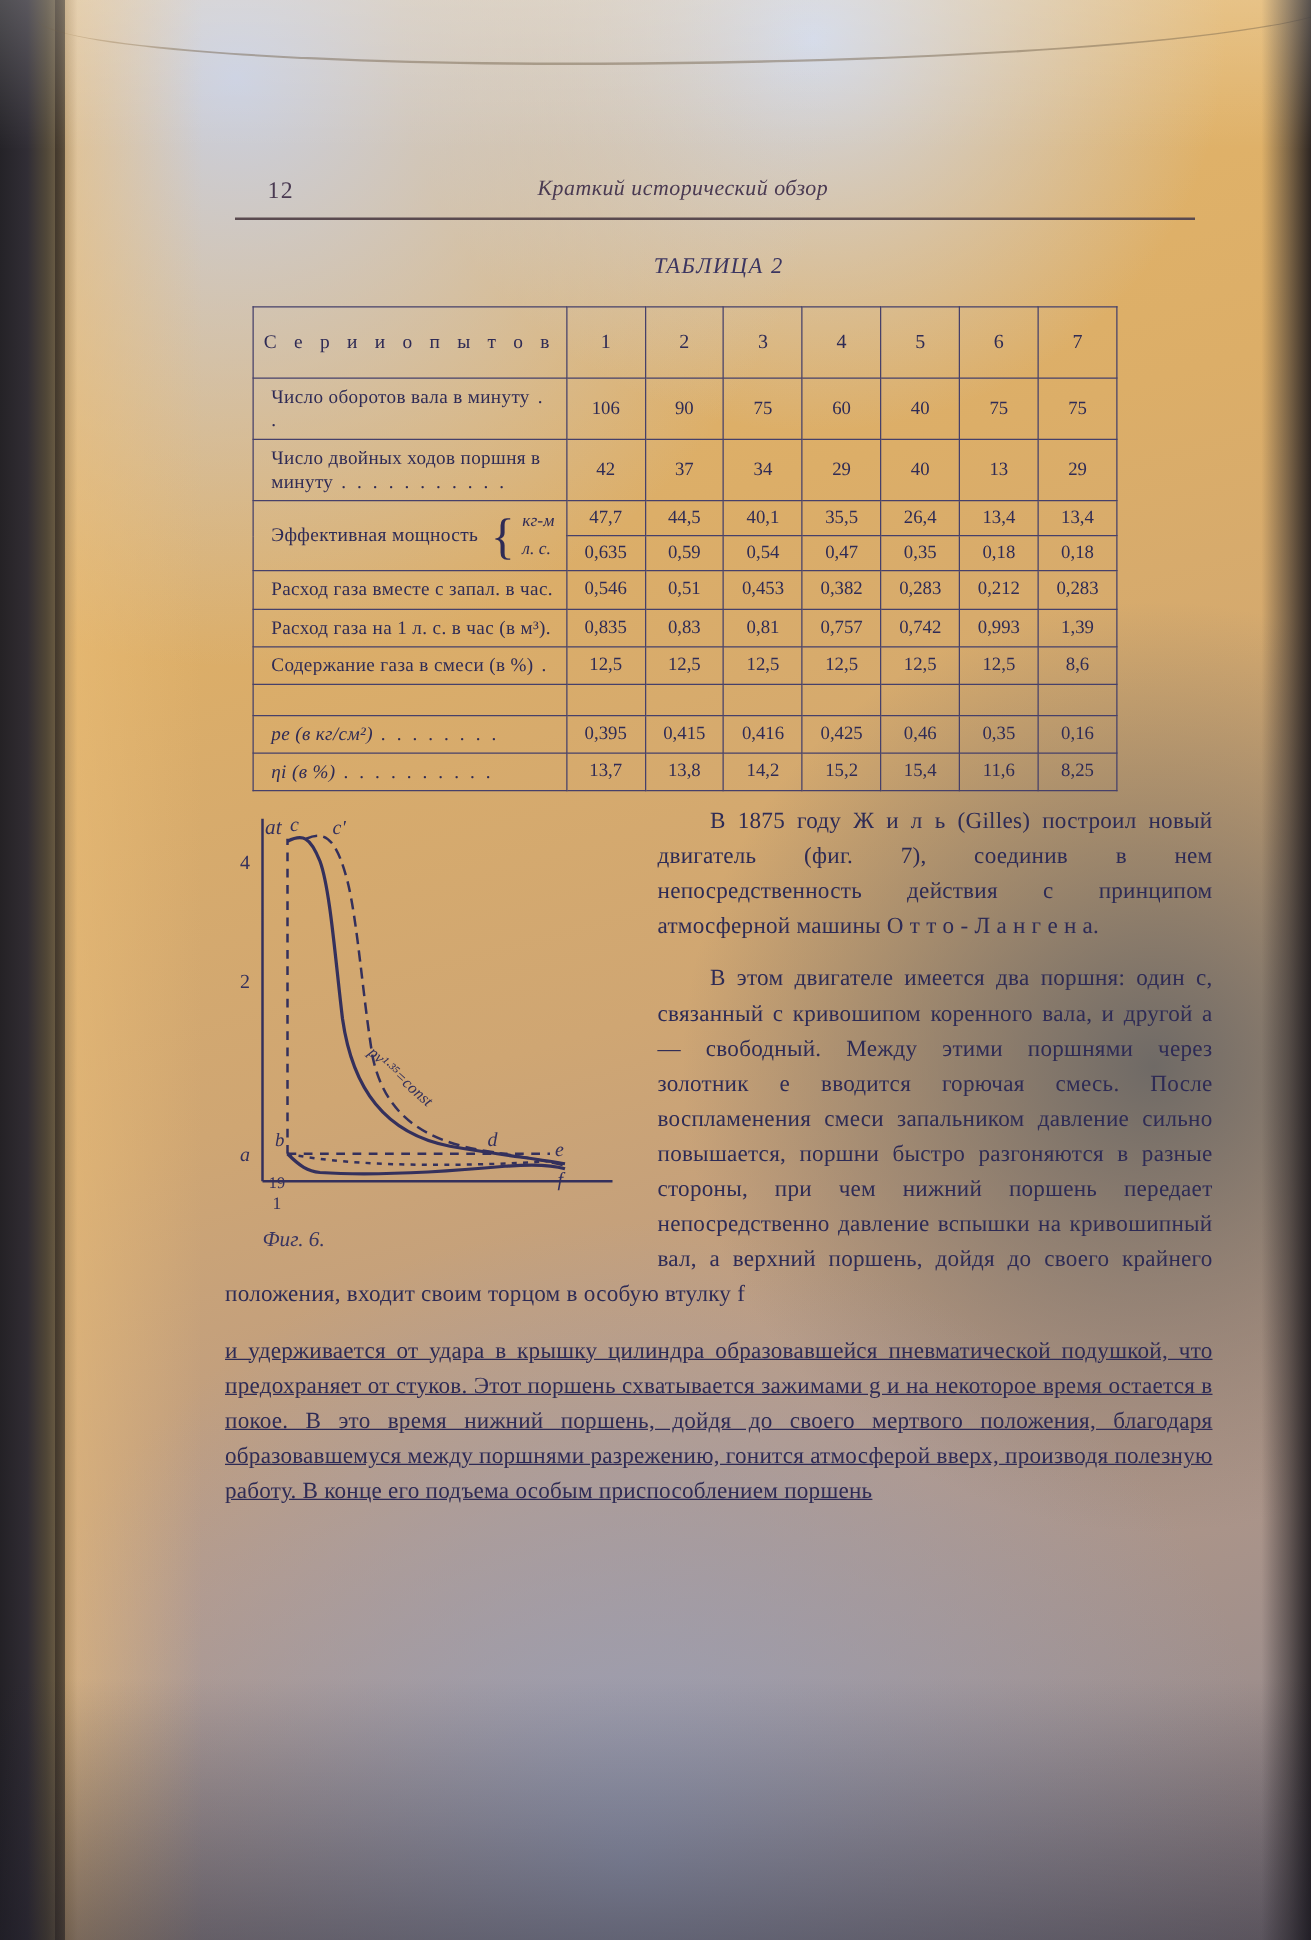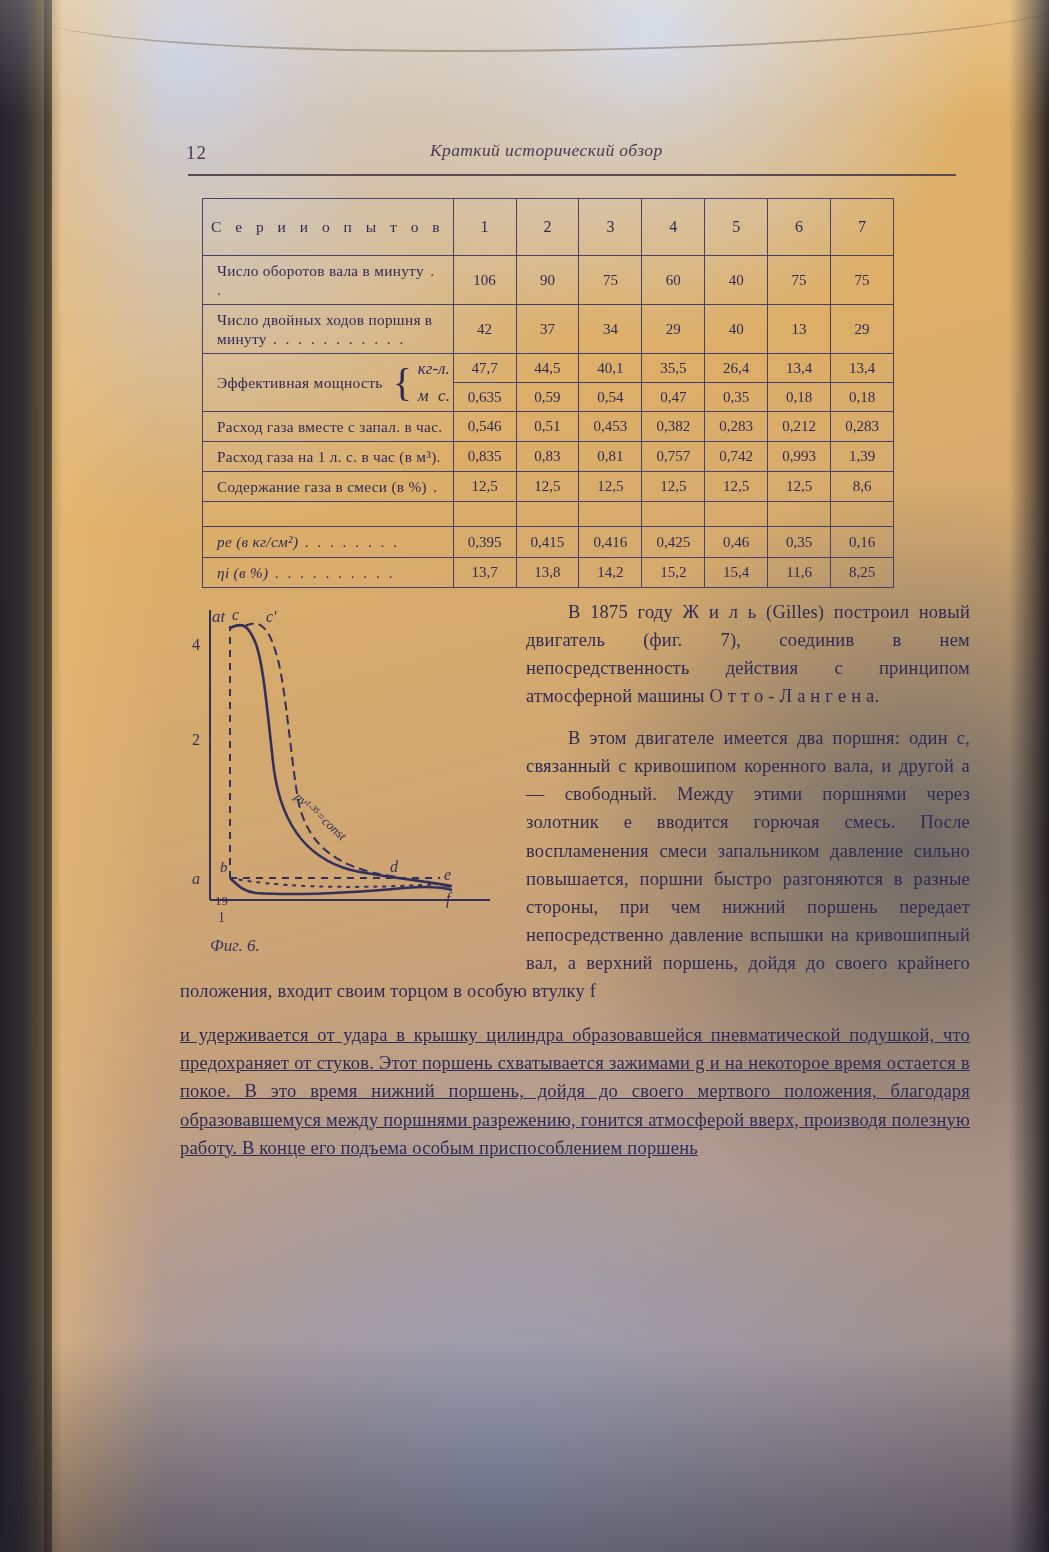--- a/index.html
+++ b/index.html
@@ -71,21 +71,21 @@
   
   .runhead {
     position: relative;
     height: 30px;
     font-style: italic;
     font-size: 17.5px;
     letter-spacing: .4px;
     color: #4a3a52;
   }
   .runhead .folio {
-    position: absolute; left: 6px; top: 2px;
+    position: absolute; left: 34px; top: 2px;
     font-style: normal;
     font-size: 19px;
     letter-spacing: 1px;
   }
   .runhead .rh-title {
     position: absolute; left: 250px; top: 0;
     white-space: nowrap;
   }
   .rule {
     height: 0;
@@ -158,23 +158,23 @@
   }
   .brace-lbl { flex: 0 0 auto; letter-spacing: .3px; }
   .brace-glyph {
     font-size: 40px;
     line-height: 0.8;
     margin: 0 6px 0 10px;
     font-family: "Liberation Serif", serif;
   }
   .brace-units {
     display: flex;
-    flex-direction: row;
+    flex-direction: column;
     font-style: italic;
-    font-size: 17px;
+    font-size: 14px;
   }
   .brace-units span { line-height: 1.55; }
   .spacer-row td { height: 24px; border-left: 1.3px solid #46406a; border-right: 1.3px solid #46406a; border-top: 1.3px solid #46406a; border-bottom: none;}
   .italicsym { font-style: italic; }
 
   p.body {
     margin: 0;
     font-size: 18.5px;
     line-height: 1.52;
     text-align: justify;
@@ -221,20 +221,21 @@
   <div class="rightedge"></div>
 
   <div class="content">
 
     <div class="runhead">
       <span class="folio">12</span>
       <span class="rh-title">Краткий исторический обзор</span>
     </div>
     <div class="rule"></div>
 
+    <div class="tbl-caption1">ТАБЛИЦА 2</div>
 
     <table class="t2">
       <tbody>
           <tr>
         <th class="hdr-left">С е р и и   о п ы т о в</th>
         <th class="hdr-num">1</th>
         <th class="hdr-num">2</th>
         <th class="hdr-num">3</th>
         <th class="hdr-num">4</th>
         <th class="hdr-num">5</th>

